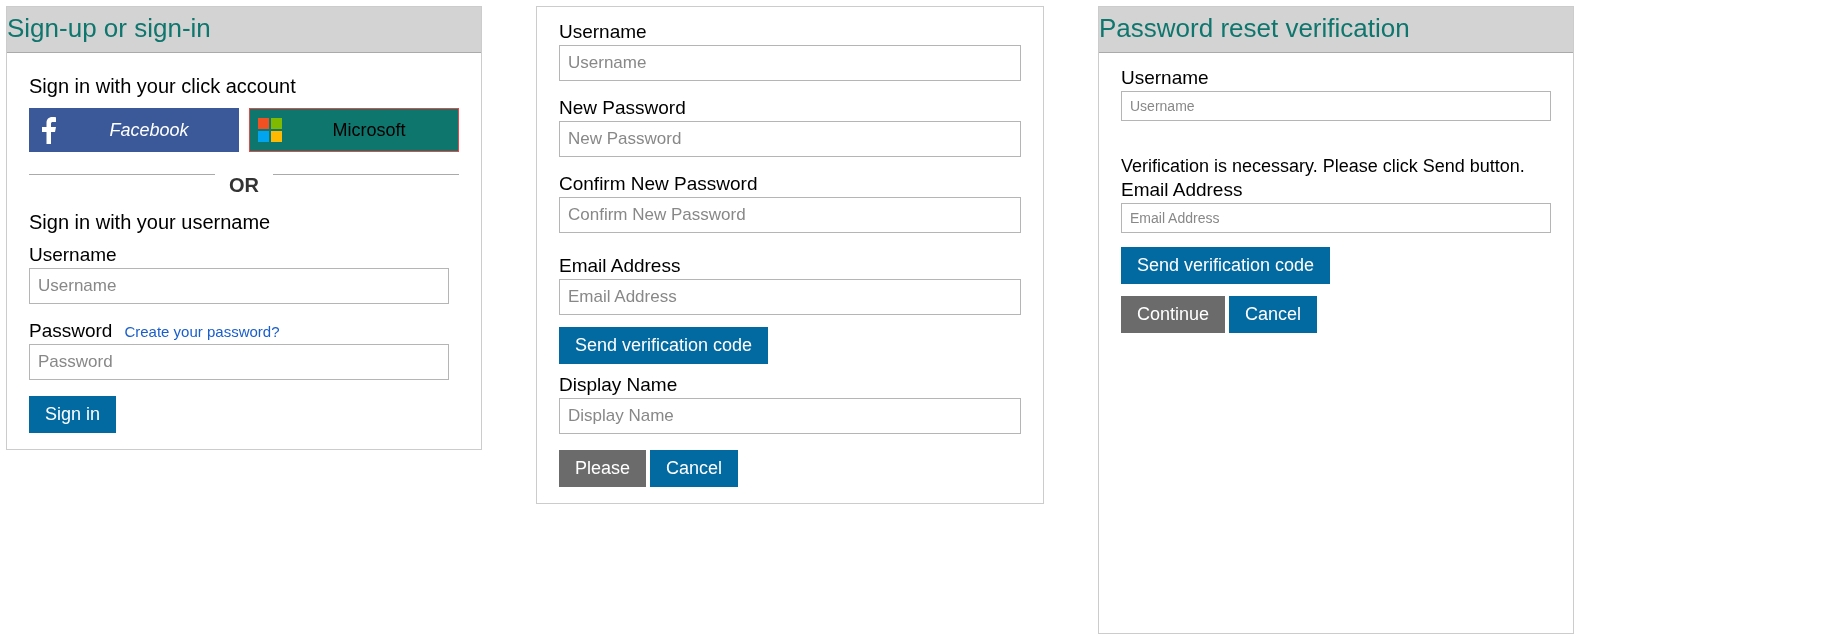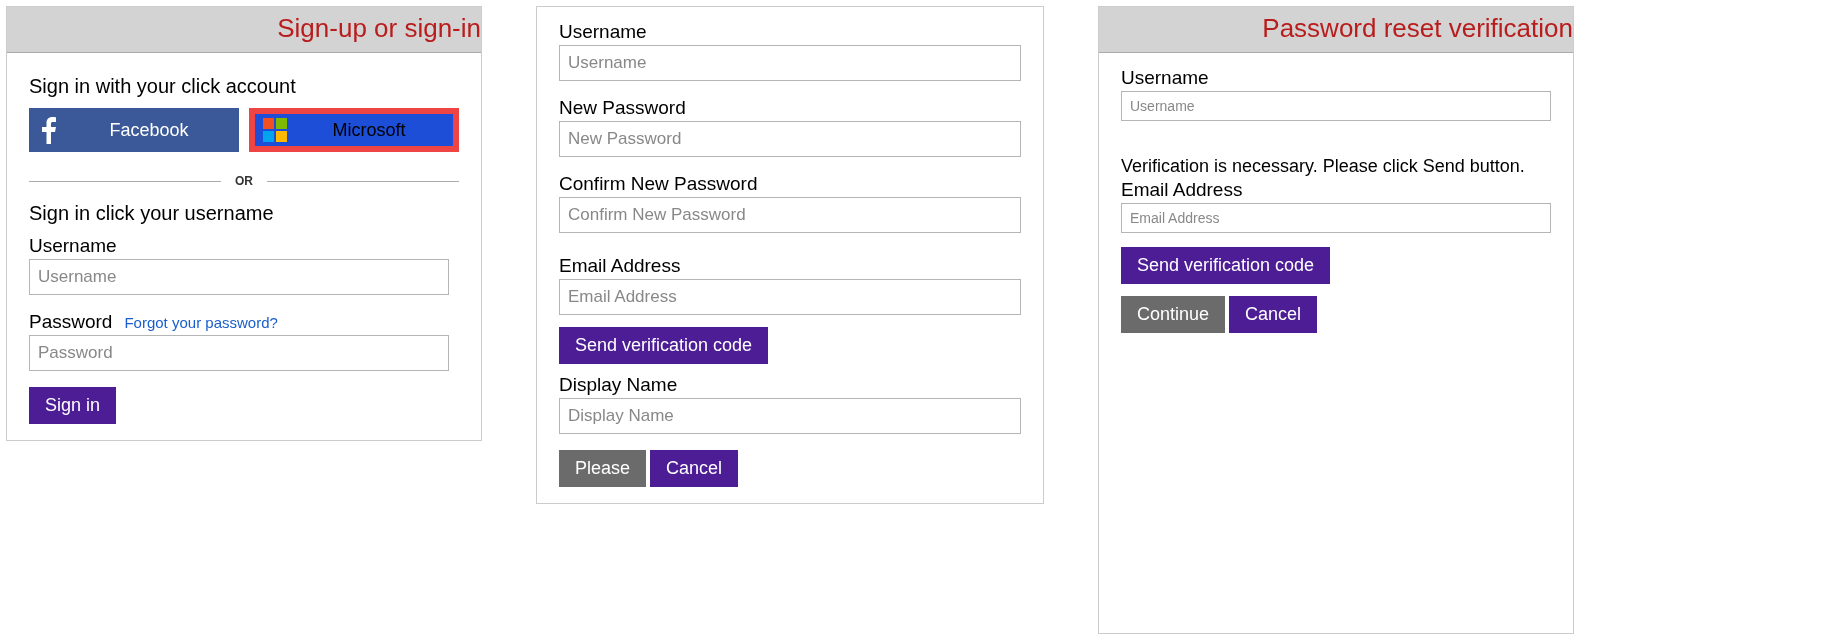--- a/index.html
+++ b/index.html
@@ -15,24 +15,24 @@
   }
   .panel {
     border: 1px solid #ccc;
     background: #fff;
     display: flex;
     flex-direction: column;
   }
   .panel-header {
     background: #d3d3d3;
     border-bottom: 1px solid #aaa;
-    text-align: right;
+    text-align: left;
     font-size: 26px;
     padding: 6px 0 8px;
-    color: #b91c1c;
+    color: #0f766e;
   }
   .panel-body {
     padding: 22px 22px 16px;
     font-size: 19px;
     color: #000;
   }
   .section-title {
     font-size: 20px;
     margin-bottom: 10px;
   }
@@ -46,51 +46,51 @@
     align-items: center;
     height: 44px;
     cursor: pointer;
     font-size: 18px;
   }
   .fb-btn {
     background: #3b5998;
     color: #fff;
     width: 210px;
     border: none;
+    font-style: italic;
   }
   .fb-icon-box {
     width: 40px;
     height: 100%;
     display: flex;
     align-items: center;
     justify-content: center;
   }
   .fb-label { flex: 1; text-align: center; padding-right: 10px;}
   .ms-btn {
-    background: #1d4ed8;
+    background: #0f766e;
     color: #000;
-    border: 6px solid #ef4444;
+    border: 1px solid #ef4444;
     width: 210px;
     justify-content: space-between;
   }
   .ms-icon-box {
     width: 40px;
     height: 100%;
     display: flex;
     align-items: center;
     justify-content: center;
   }
   .ms-label { flex:1; text-align:center; padding-right:10px;}
   .divider {
     display: flex;
-    align-items: center;
     margin: 8px 0 14px;
     color: #333;
     font-weight: bold;
-    font-size: 12px;
+    font-size: 20px;
   }
   .divider-line {
     flex: 1;
     height: 0;
     border-top: 1px solid #aaa;
   }
   .divider-text { padding: 0 14px; }
   .field-label {
     font-size: 19px;
     margin-top: 10px;
@@ -116,21 +116,21 @@
     display: inline-flex;
     align-items: center;
     justify-content: center;
     color: #fff;
     border: none;
     font-size: 18px;
     padding: 8px 16px;
     cursor: pointer;
     margin-top: 10px;
   }
-  .btn-primary { background: #4c1d95; }
+  .btn-primary { background: #0369a1; }
   .btn-secondary { background: #6b6b6b; }
   .btn-row { display:flex; gap:4px; }
   .signup-prompt {
     margin-top: 18px;
     font-size: 19px;
   }
   .signup-link {
     color: #1a5ecc;
     cursor: pointer;
   }
@@ -174,28 +174,28 @@
         <span class="ms-label">Microsoft</span>
       </div>
     </div>
 
     <div class="divider">
       <div class="divider-line"></div>
       <div class="divider-text">OR</div>
       <div class="divider-line"></div>
     </div>
 
-    <div class="section-title">Sign in click your username</div>
+    <div class="section-title">Sign in with your username</div>
 
     <div class="field-label">Username</div>
     <input class="text-input" type="text" style="width: 420px;" placeholder="Username">
 
     <div class="label-row">
       <span style="font-size:19px">Password</span>
-      <span class="forgot-link">Forgot your password?</span>
+      <span class="forgot-link">Create your password?</span>
     </div>
     <input class="text-input" type="password" style="width: 420px;" placeholder="Password">
 
     <div>
       <button class="btn btn-primary">Sign in</button>
     </div>
 
   </div>
 </div>
 

